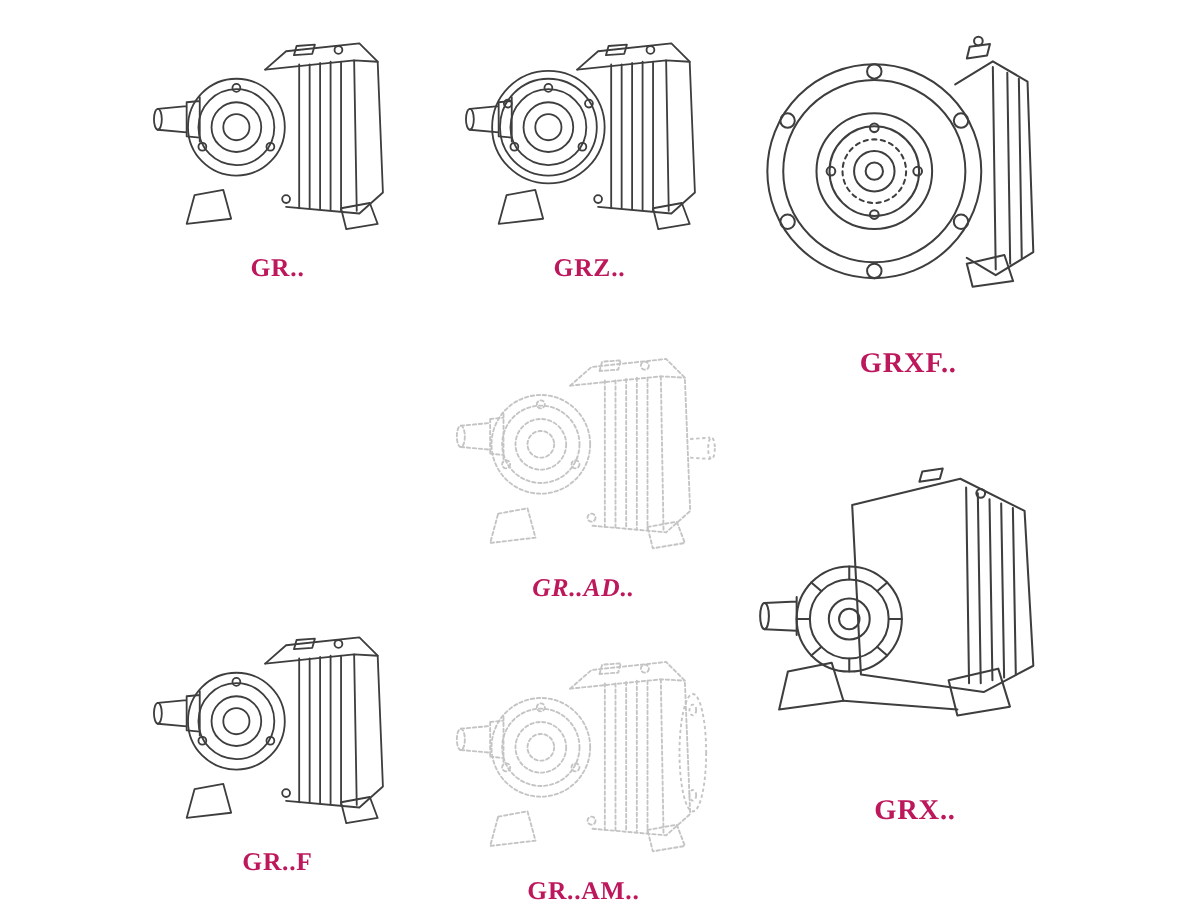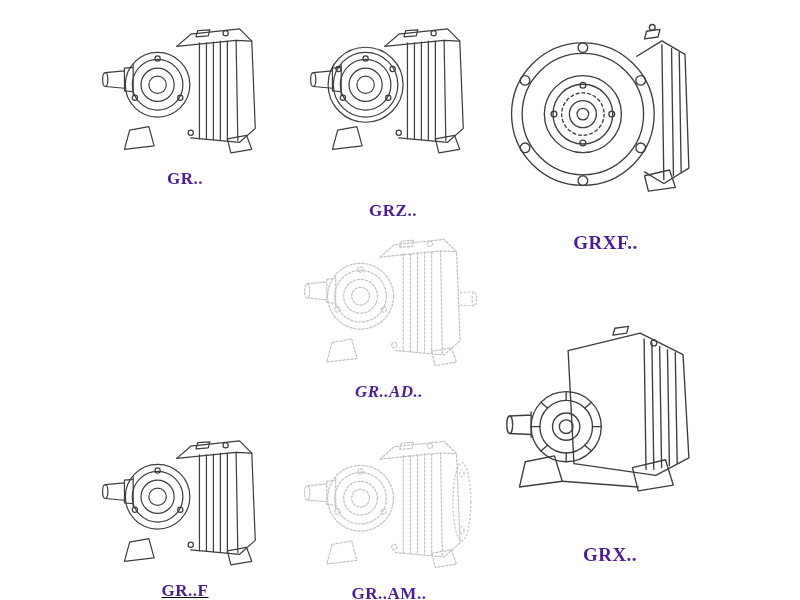--- a/index.html
+++ b/index.html
@@ -1,19 +1,19 @@
 <!DOCTYPE html>
 <html><head>
 <meta charset="utf-8">
 <style>
   html,body{margin:0;padding:0;background:#ffffff;}
   #canvas{position:relative;width:800px;height:600px;background:#ffffff;overflow:hidden;
           font-family:"Liberation Serif",serif;}
   .cell{position:absolute;display:flex;flex-direction:column;align-items:center;}
-  .label{font-family:"Liberation Serif",serif;font-weight:700;font-size:17px;color:#4c1d95;
+  .label{font-family:"Liberation Serif",serif;font-weight:700;font-size:17px;color:#be185d;
          letter-spacing:.5px;margin-top:4px;white-space:nowrap;}
   .label-lg{font-size:19px;}
   .drawing{color:#3e3e3e;display:block;}
   .drawing.ghost{color:#c4c4c4;stroke-dasharray:2.5 2;}
   .defs-holder{position:absolute;width:0;height:0;overflow:hidden;}
 </style>
 </head>
 <body>
 
 <div id="canvas">
@@ -94,21 +94,21 @@
     </defs>
   </svg>
 
   <div class="cell" style="left:92px;top:8px;width:186px;">
     <svg class="drawing" viewBox="0 0 200 180" width="175" height="157">
       <use href="#sym-inline"></use>
     </svg>
     <div class="label">GR..</div>
   </div>
 
-  <div class="cell" style="left:300px;top:8px;width:186px;gap:32px;">
+  <div class="cell" style="left:300px;top:8px;width:186px;">
     <svg class="drawing" viewBox="0 0 200 180" width="175" height="157">
       <use href="#sym-inline"></use>
       <g fill="none" stroke="currentColor" stroke-width="1.4">
         <circle cx="68" cy="88" r="43"></circle>
         <circle cx="37" cy="70" r="3"></circle>
         <circle cx="99" cy="70" r="3"></circle>
       </g>
     </svg>
     <div class="label">GRZ..</div>
   </div>
@@ -125,39 +125,39 @@
     <svg class="drawing ghost" viewBox="0 0 200 180" width="178" height="160">
       <use href="#sym-inline"></use>
       <g fill="none" stroke="currentColor" stroke-width="1.4">
         <path d="M180 84 L195 83 M180 98 L195 99"></path>
         <ellipse cx="196" cy="91" rx="2.5" ry="8"></ellipse>
       </g>
     </svg>
     <div class="label">GR..AD..</div>
   </div>
 
-  <div class="cell" style="left:92px;top:420px;width:186px;text-decoration:underline;">
+  <div class="cell" style="left:92px;top:404px;width:186px;">
     <svg class="drawing" viewBox="0 0 200 180" width="175" height="157">
       <use href="#sym-inline"></use>
     </svg>
     <div class="label">GR..F</div>
   </div>
 
   <div class="cell" style="left:296px;top:420px;width:186px;">
     <svg class="drawing ghost" viewBox="0 0 200 180" width="178" height="160">
       <use href="#sym-inline"></use>
       <g fill="none" stroke="currentColor" stroke-width="1.4">
         <ellipse cx="182" cy="92" rx="10" ry="44"></ellipse>
         <ellipse cx="182" cy="60" rx="2.5" ry="4"></ellipse>
         <ellipse cx="182" cy="124" rx="2.5" ry="4"></ellipse>
       </g>
     </svg>
     <div class="label">GR..AM..</div>
   </div>
 
-  <div class="cell" style="left:496px;top:302px;width:228px;justify-content:center;">
+  <div class="cell" style="left:496px;top:288px;width:228px;justify-content:center;">
     <svg class="drawing" viewBox="0 0 230 230" width="224" height="224">
       <use href="#sym-grx"></use>
     </svg>
     <div class="label label-lg" style="margin-top:18px;">GRX..</div>
   </div>
 
 </div>
 
 </body></html>

